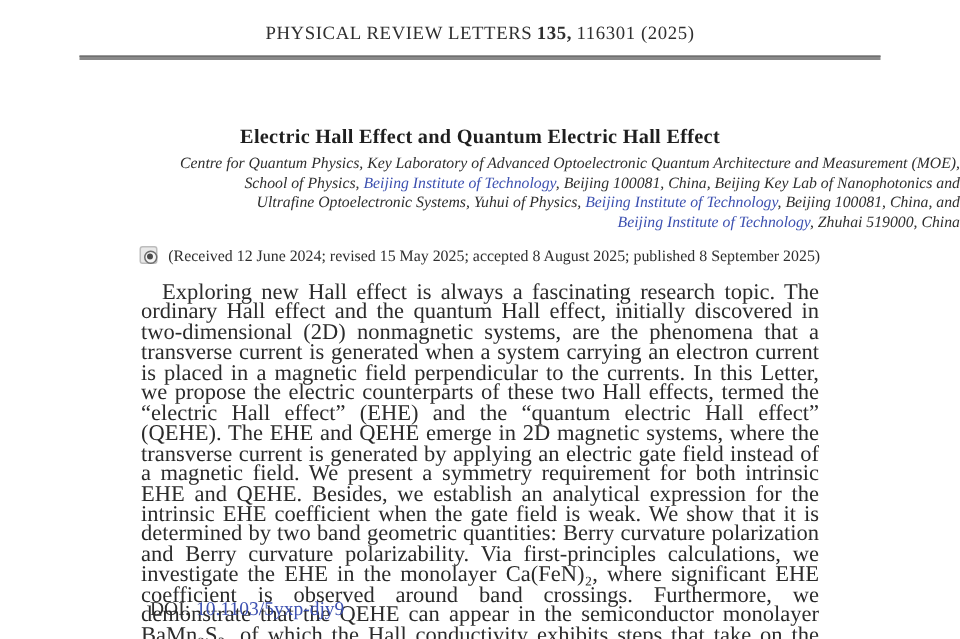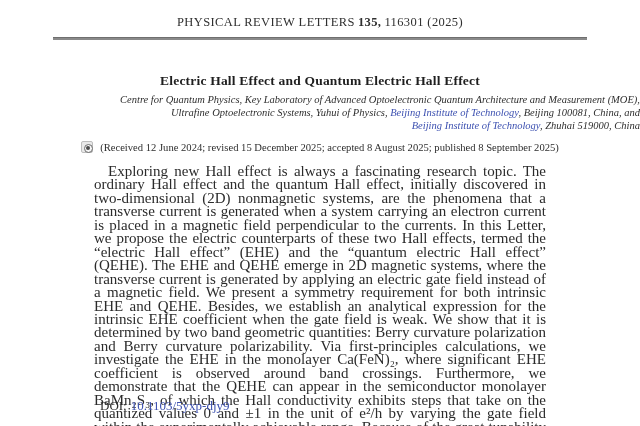--- a/index.html
+++ b/index.html
@@ -23,21 +23,21 @@
   }
   .journal-header .vol { font-weight: bold; }
   .header-rule {
     width: 534px;
     height: 3px;
     background: #8a8a8a;
     border-top: 1px solid #6f6f6f;
     margin: 7px auto 0 auto;
   }
   .paper-title {
-    margin-top: 33px;
+    margin-top: 43px;
     text-align: center;
     font-size: 13.5px;
     font-weight: bold;
     color: #1f1f1f;
     letter-spacing: 0.2px;
   }
   .authors {
     margin-top: 9px;
     text-align: center;
     font-size: 11px;
@@ -140,24 +140,26 @@
 
   <div class="journal-header"><span>PHYSICAL REVIEW LETTERS</span><span class="sp"></span><span class="vol">135,</span><span class="sp"></span><span>116301 (2025)</span></div>
 
   <div class="header-rule"></div>
 
   <h1 class="paper-title">Electric Hall Effect and Quantum Electric Hall Effect</h1>
 
 
   <div class="affiliation">
     <div><span>Centre for Quantum Physics, Key Laboratory of Advanced Optoelectronic Quantum Architecture and Measurement (MOE),</span></div>
+    <div><span>School of Physics,</span>
+      <span class="link">Beijing Institute of Technology</span><span>, Beijing 100081, China, Beijing Key Lab of Nanophotonics and</span></div>
     <div><span>Ultrafine Optoelectronic Systems, Yuhui of Physics,</span>
       <span class="link">Beijing Institute of Technology</span><span>, Beijing 100081, China, and</span></div>
     <div><span class="link">Beijing Institute of Technology</span><span>, Zhuhai 519000, China</span></div>
   </div>
 
-  <div class="dates-row"><span class="crossmark"></span><span>(Received 12 June 2024; revised 15 December 2025; accepted 8 August 2025; published 8 September 2025)</span></div>
+  <div class="dates-row"><span class="crossmark"></span><span>(Received 12 June 2024; revised 15 May 2025; accepted 8 August 2025; published 8 September 2025)</span></div>
 
   <p class="abstract">Exploring new Hall effect is always a fascinating research topic. The ordinary Hall effect and the quantum Hall effect, initially discovered in two-dimensional (2D) nonmagnetic systems, are the phenomena that a transverse current is generated when a system carrying an electron current is placed in a magnetic field perpendicular to the currents. In this Letter, we propose the electric counterparts of these two Hall effects, termed the “electric Hall effect” (EHE) and the “quantum electric Hall effect” (QEHE). The EHE and QEHE emerge in 2D magnetic systems, where the transverse current is generated by applying an electric gate field instead of a magnetic field. We present a symmetry requirement for both intrinsic EHE and QEHE. Besides, we establish an analytical expression for the intrinsic EHE coefficient when the gate field is weak. We show that it is determined by two band geometric quantities: Berry curvature polarization and Berry curvature polarizability. Via first-principles calculations, we investigate the EHE in the monolayer Ca(FeN)₂, where significant EHE coefficient is observed around band crossings. Furthermore, we demonstrate that the QEHE can appear in the semiconductor monolayer BaMn₂S₃, of which the Hall conductivity exhibits steps that take on the quantized values 0 and ±1 in the unit of e²/h by varying the gate field within the experimentally achievable range. Because of the great tunability of the electric gate field, the EHE and QEHE proposed here can be easily controlled, and should have significant potential applications.</p>
 
   <div class="doi-line"><span class="doi-label">DOI:</span><span class="link">10.1103/5yxp-djy9</span></div>
 
 </div>
 
 </body></html>

